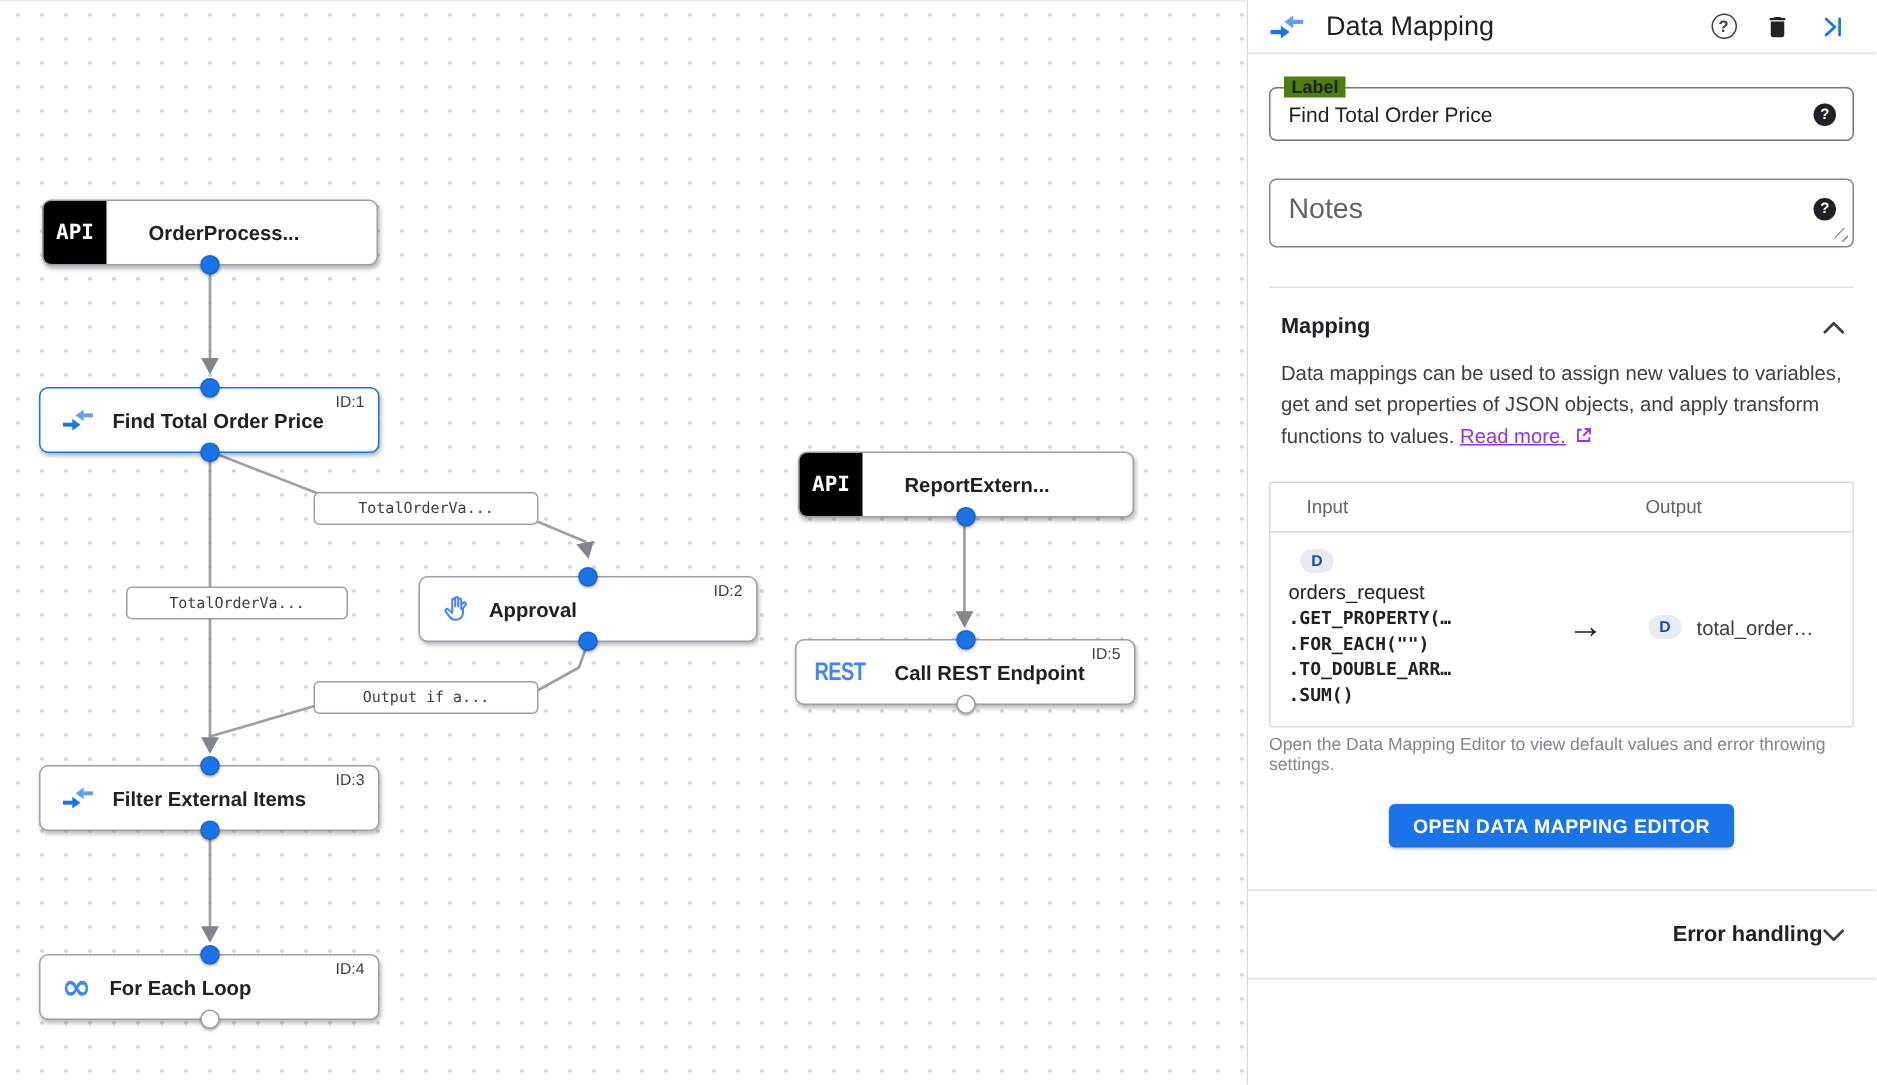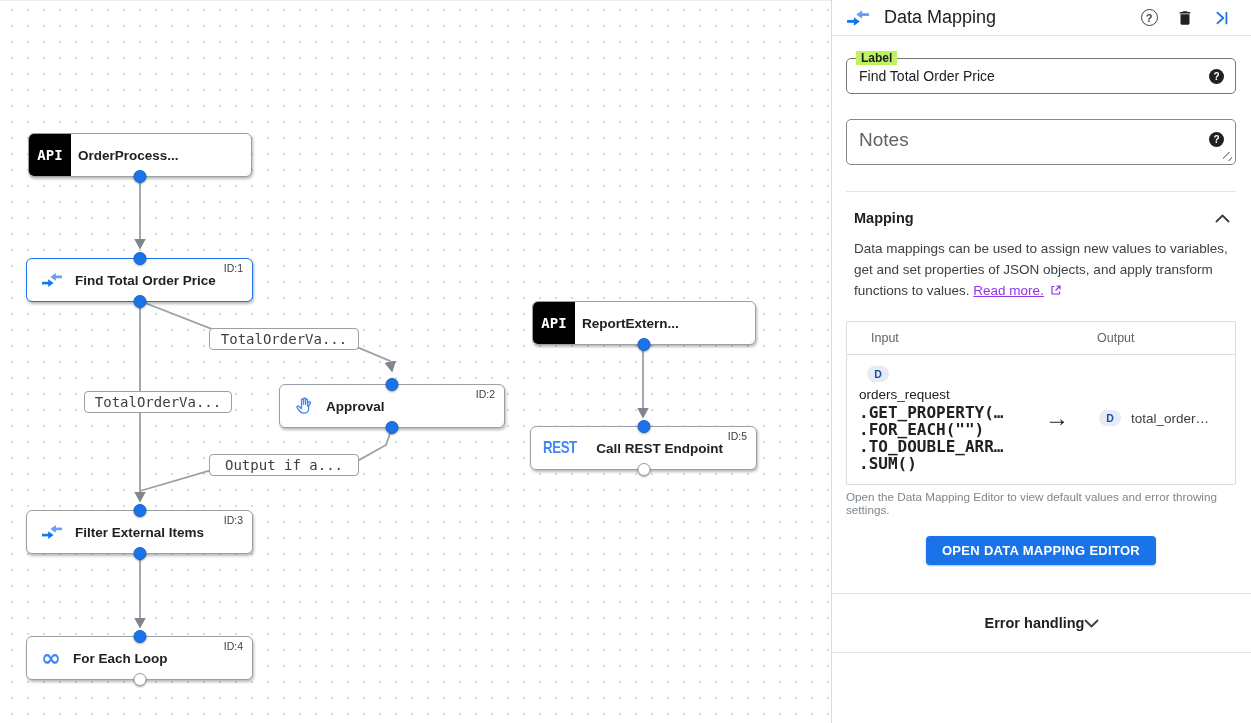--- a/index.html
+++ b/index.html
@@ -23,55 +23,55 @@
     display:flex; align-items:center;
   }
   .node.selected { border:1.6px solid #1a73e8; }
   .node-label { font-size:13.5px; font-weight:bold; color:#202124; white-space:nowrap; }
   .node-id { position:absolute; top:3px; right:9px; font-size:10.5px; color:#3c4043; font-weight:normal; }
   .api-badge {
     width:42px; height:100%; background:#000000; border-radius:5px 0 0 5px;
     display:flex; align-items:center; justify-content:center; flex:0 0 42px;
     color:#fff; font-family:"DejaVu Sans Mono", monospace; font-weight:bold; font-size:14px;
   }
-  .api-badge + .node-label { margin-left:7px; }
+  .api-badge + .node-label { margin-left:28px; }
   .node-icon { margin:0 12px 0 14px; display:flex; align-items:center; flex:0 0 auto; }
   .rest-badge {
     margin:0 10px 0 12px; color:#4285f4; font-weight:bold; font-size:17px;
     transform:scaleX(.78); transform-origin:left center; letter-spacing:-.5px; flex:0 0 auto;
   }
   .infinity-glyph { font-family:"DejaVu Sans", sans-serif; color:#4285f4; font-size:24px; font-weight:bold; line-height:18px; }
 
   .port { position:absolute; left:50%; width:13px; height:13px; border-radius:50%; transform:translateX(-50%); z-index:4; box-shadow:0 1px 2px rgba(0,0,0,.35); }
   .port-in  { top:-7px; }
   .port-out { bottom:-7px; }
   .port-blue   { background:#1a73e8; border:1px solid #1765c9; }
   .port-hollow { background:#fff; border:1.6px solid #9aa0a6; }
 
   .edge-label {
     position:absolute; z-index:2; height:22px; background:#fff;
     border:1px solid #9aa0a6; border-radius:4px;
     display:flex; align-items:center; justify-content:center;
-    font-family:"DejaVu Sans Mono", monospace; font-size:14px; color:#3c4043; white-space:nowrap;
+    font-family:"DejaVu Sans Mono", monospace; font-size:10px; color:#3c4043; white-space:nowrap;
   }
 
   
   .panel { width:420px; height:723px; border-left:1px solid #dadce0; background:#fff; overflow:hidden; }
   .panel-header { height:36px; display:flex; align-items:center; padding:0 18px 0 14px; border-bottom:1px solid #e4e4e4; }
   .panel-title { font-size:18px; color:#202124; margin-left:14px; flex:1; }
   .hdr-icon { display:flex; align-items:center; justify-content:center; width:24px; height:24px; cursor:pointer; }
   .hdr-icon + .hdr-icon { margin-left:12px; }
   .circle-help { width:17px; height:17px; border:1.7px solid #3c4043; border-radius:50%; font-size:11px; font-weight:bold; color:#3c4043; display:flex; align-items:center; justify-content:center; }
 
   .section { padding:0 15px 0 14px; }
   .sec-head { display:flex; align-items:center; justify-content:space-between; padding:18px 6px 0 8px; }
   .sec-title { font-size:14.5px; font-weight:bold; color:#202124; }
 
   .mfield { position:relative; border:1px solid #747775; border-radius:5px; background:#fff; }
-  .mfield .flabel { position:absolute; top:-8px; left:9px; background:#bef264; padding:0 5px; font-size:12px; font-weight:bold; color:#202124; line-height:14px; }
+  .mfield .flabel { position:absolute; top:-8px; left:9px; background:#4d7c0f; padding:0 5px; font-size:12px; font-weight:bold; color:#202124; line-height:14px; }
   .mfield input { border:none; outline:none; width:calc(100% - 50px); font-size:14px; color:#202124; padding:9px 0 9px 12px; font-family:"Liberation Sans", sans-serif; background:transparent; }
   .mfield textarea { border:none; outline:none; resize:none; width:calc(100% - 50px); height:43px; font-size:19px; color:#202124; padding:9px 0 0 12px; font-family:"Liberation Sans", sans-serif; background:transparent; }
   .mfield textarea::placeholder, .mfield input::placeholder { color:#5f6368; }
   .field-help { position:absolute; right:11px; width:15px; height:15px; border-radius:50%; background:#202124; color:#fff; font-size:10px; font-weight:bold; display:flex; align-items:center; justify-content:center; }
   .label-field { margin-top:22px; height:36px; }
   .label-field .field-help { top:10px; }
   .notes-field { margin-top:25px; height:46px; border-color:#80868b; }
   .notes-field .field-help { top:12px; }
   .resize-grip { position:absolute; right:3px; bottom:3px; width:9px; height:9px;
     background:repeating-linear-gradient(315deg, transparent 0 2px, #9aa0a6 2px 3.2px, transparent 3.2px 5.5px); }
@@ -83,33 +83,33 @@
   .ext-ico { margin-left:2px; vertical-align:-1px; }
 
   .map-table { margin-top:20px; border:1px solid #dadce0; border-radius:2px; }
   .mt-head { display:grid; grid-template-columns:170px 80px 1fr; border-bottom:1px solid #dadce0; height:33px; align-items:center; font-size:12.5px; color:#5f6368; }
   .mt-head .h-input { padding-left:24px; }
   .mt-body { display:grid; grid-template-columns:170px 80px 1fr; padding:9px 0 12px 0; }
   .cell-input { padding-left:12px; }
   .var-badge { display:inline-flex; align-items:center; justify-content:center; min-width:22px; height:16px; border-radius:8px; background:#e8eaf6; color:#174ea6; font-size:10.5px; font-weight:bold; }
   .cell-input .var-badge { margin-left:8px; margin-bottom:3px; }
   .var-name { font-size:13.5px; color:#202124; line-height:19px; }
-  .fn-line { font-family:"DejaVu Sans Mono", monospace; font-weight:bold; font-size:16px; line-height:17px; color:#202124; white-space:pre; }
+  .fn-line { font-family:"DejaVu Sans Mono", monospace; font-weight:bold; font-size:12px; line-height:17px; color:#202124; white-space:pre; }
   .cell-arrow { display:flex; align-items:center; justify-content:center; font-size:24px; color:#202124; }
   .cell-output { display:flex; align-items:center; gap:10px; padding-left:2px; }
   .out-name { font-size:13.5px; color:#3c4043; }
 
   .editor-hint { margin-top:5px; font-size:11.7px; color:#80868b; }
   .btn-row { margin-top:20px; display:flex; justify-content:center; }
   .blue-btn { background:#1a73e8; color:#fff; border:none; border-radius:4px; height:29px; padding:0 16px;
     font-family:"Liberation Sans", sans-serif; font-size:13px; font-weight:bold; letter-spacing:.3px;
     box-shadow:0 1px 2px rgba(60,64,67,.35); cursor:pointer; }
 
   .error-row { margin-top:28px; border-top:1px solid #e4e4e4; border-bottom:1px solid #e4e4e4; height:60px;
-    display:flex; align-items:center; justify-content:center; padding:0 21px 0 22px; }
+    display:flex; align-items:center; justify-content:flex-end; padding:0 21px 0 22px; }
 </style>
 </head>
 <body>
 
 <div class="canvas">
 
   <svg class="edges" width="831" height="723">
     <defs>
       <marker id="arrow" markerUnits="userSpaceOnUse" markerWidth="14" markerHeight="14" refX="9.5" refY="6" orient="auto">
         <path d="M0,0 L11,6 L0,12 Z" fill="#80868b"></path>

